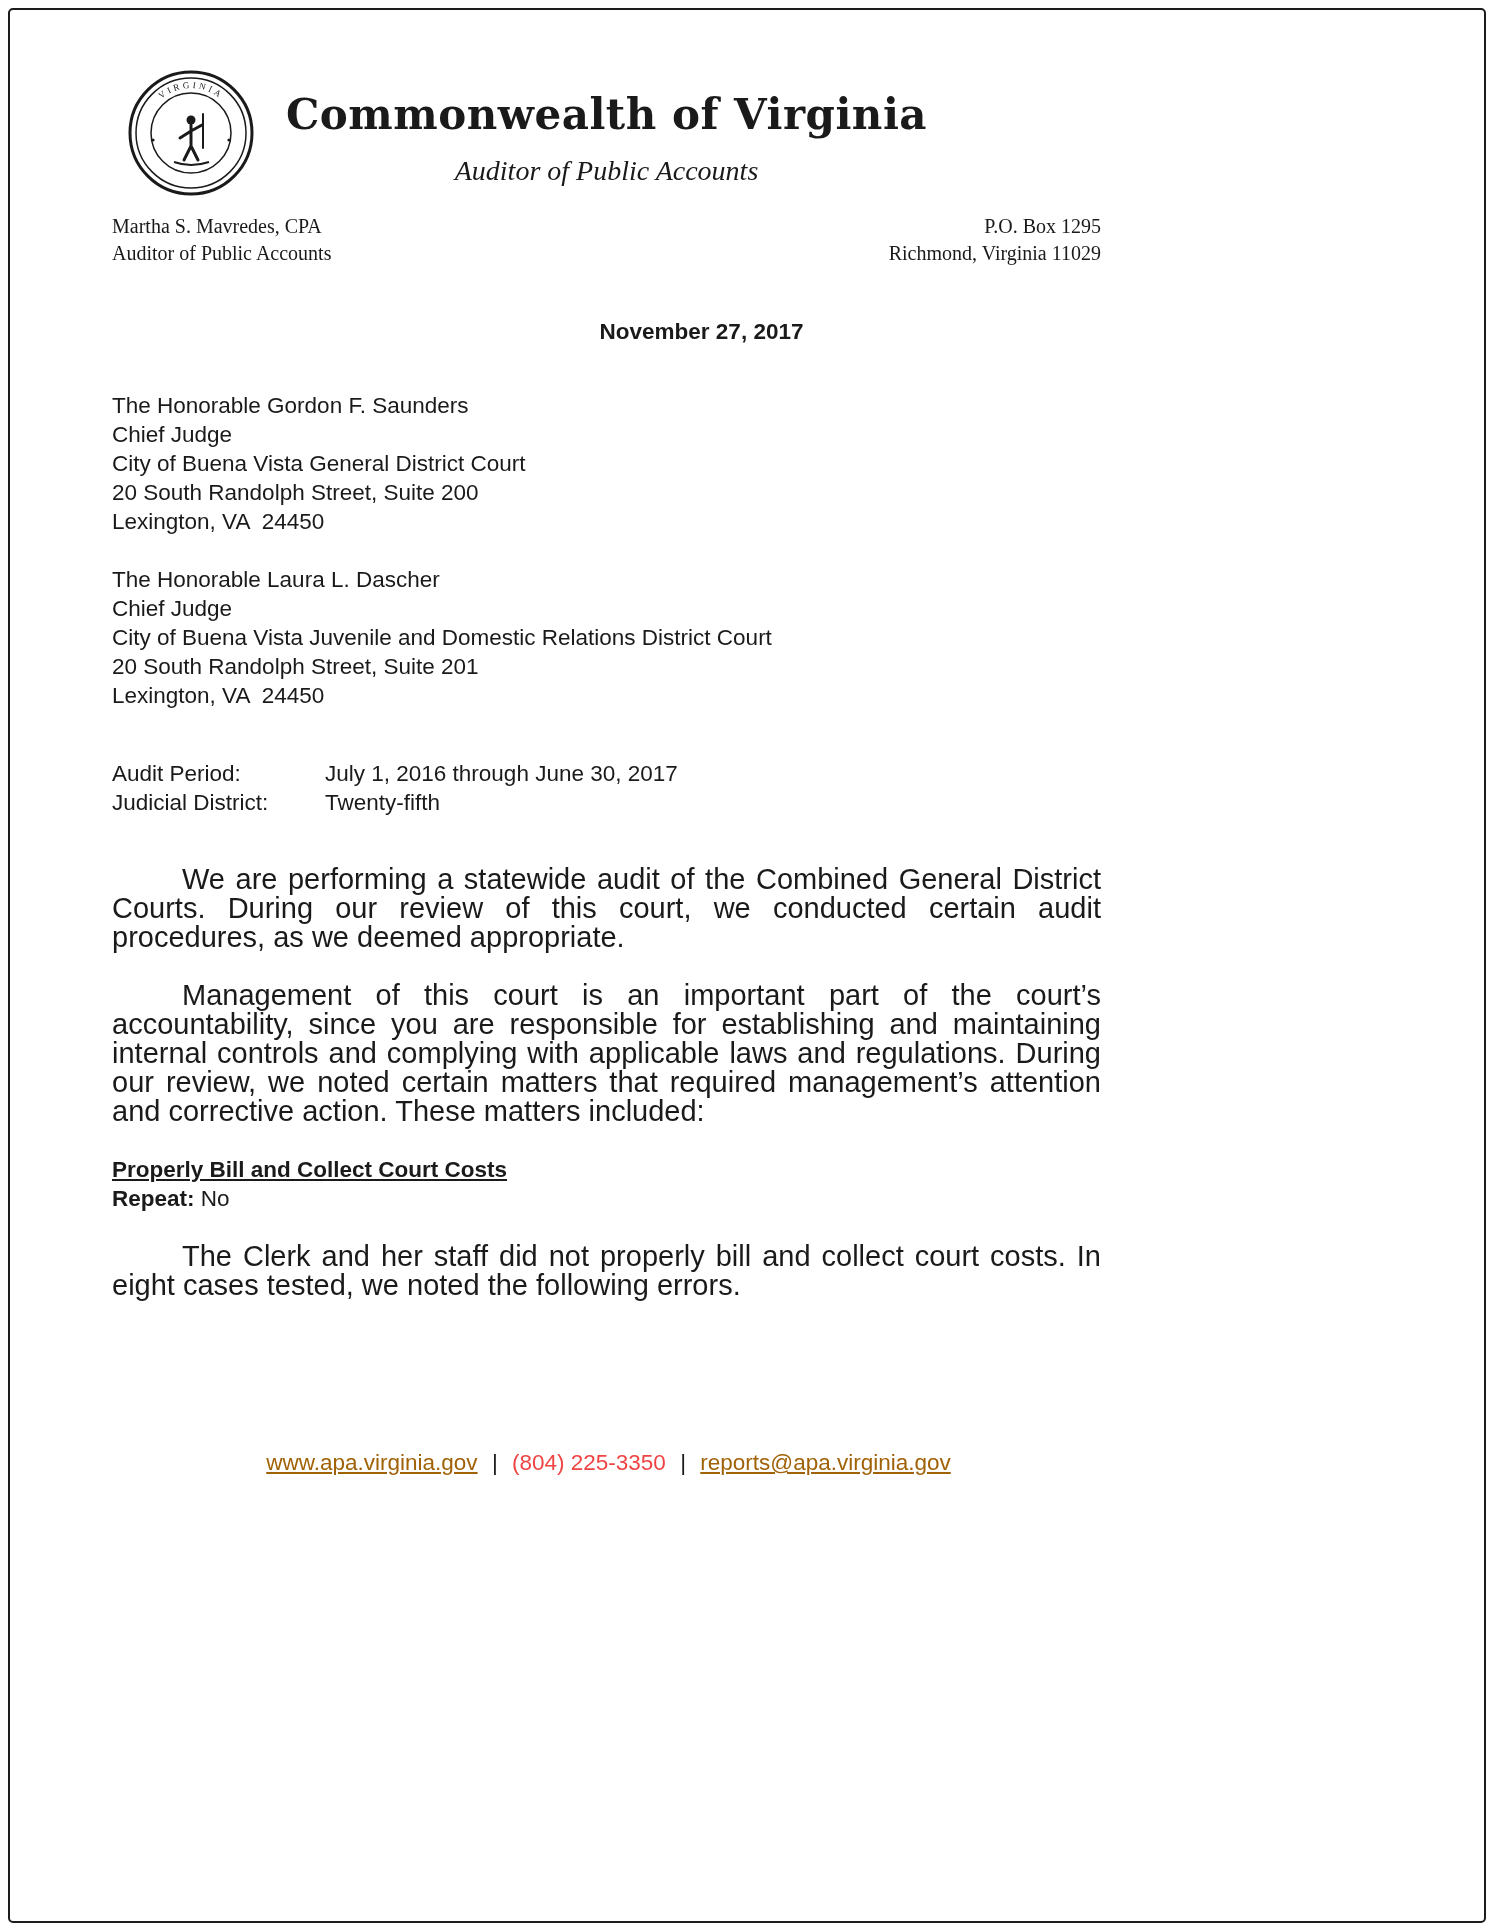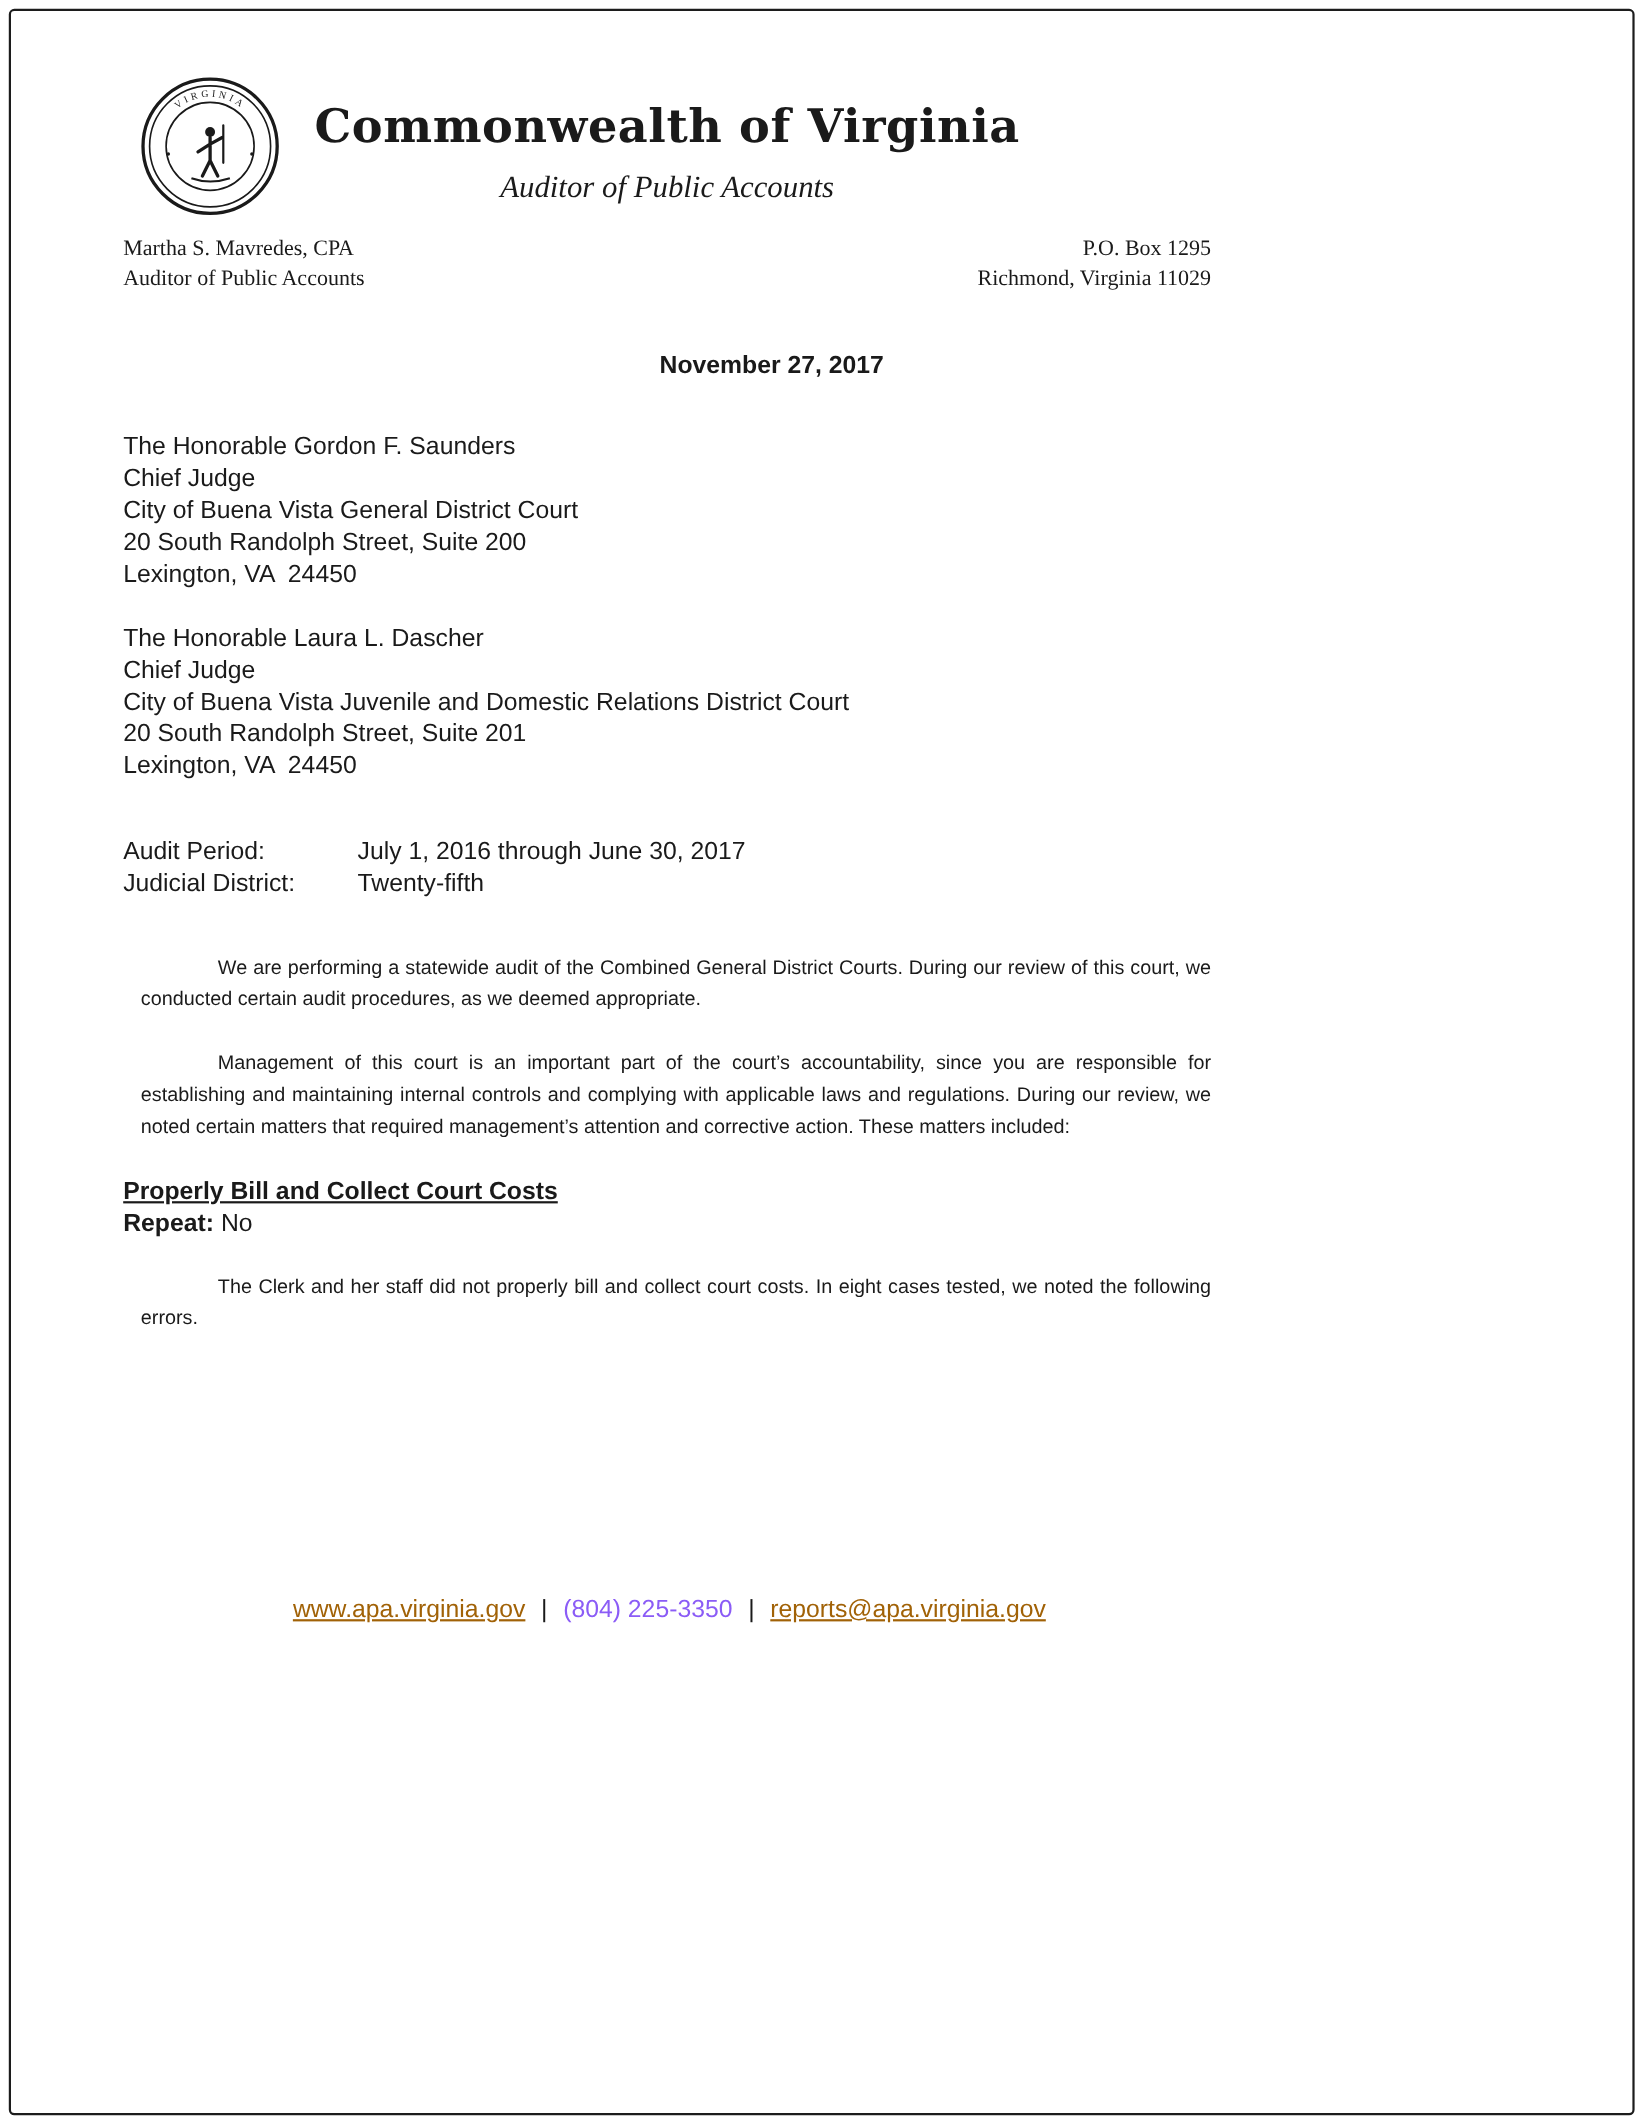--- a/index.html
+++ b/index.html
@@ -74,23 +74,23 @@
   }
   .recipient div { white-space: pre-wrap; }
   .audit-info {
     margin-top: 49px;
     font-size: 22.5px;
     line-height: 29px;
   }
   .audit-row { display: flex; }
   .audit-label { width: 213px; flex: none; }
   .para {
-    font-size: 18px;
-    line-height: 29px;
-    margin: 29px 0 0 16px;
+    font-size: 29px;
+    line-height: 29px;
+    margin: 29px 0 0 0;
   }
   .first-para { margin-top: 48px; }
   .indent { text-indent: 70px; }
   .justify { text-align: justify; }
   .finding-heading {
     font-size: 22.5px;
     line-height: 29px;
     font-weight: 700;
     text-decoration: underline;
     margin-top: 29px;
@@ -120,21 +120,21 @@
     width: 993px;
     text-align: center;
     font-size: 22.5px;
   }
   .footer a, .footer .link {
     color: #a16207;
     text-decoration: underline;
     cursor: pointer;
   }
   .footer .sep { color: #1a1a1a; margin: 0 8px; }
-  .footer .phone { color: #8b5cf6; }
+  .footer .phone { color: #ef4444; }
 </style>
 </head>
 <body>
 
 <div class="page">
   <div class="content">
 
     <header class="letterhead">
       <div class="seal">
         <svg viewBox="0 0 130 130" width="130" height="130" aria-hidden="true">

